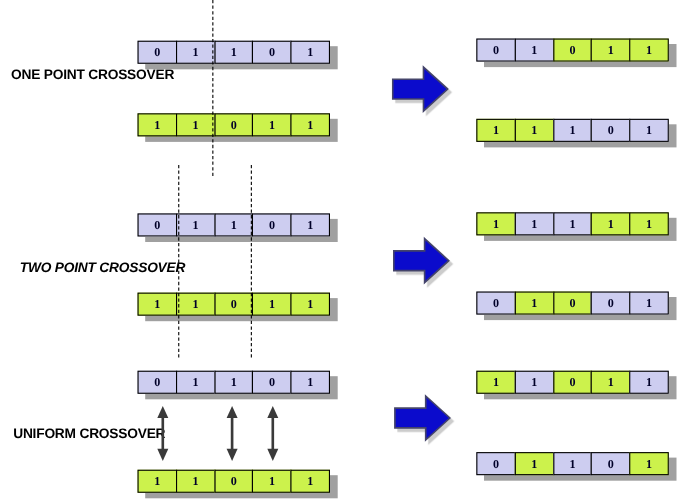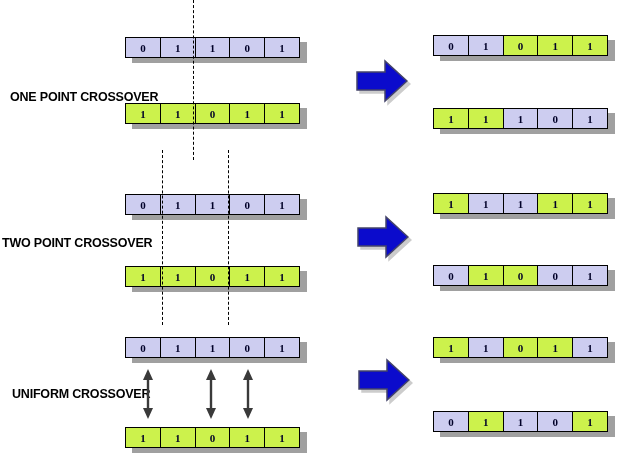--- a/index.html
+++ b/index.html
@@ -65,22 +65,22 @@
 </style>
 </head>
 <body>
 
 <div class="canvas">
 
   <div class="dash-line" style="left:193px; top:0px; height:160px;"></div>
   <div class="dash-line" style="left:162px; top:150px; height:175px;"></div>
   <div class="dash-line" style="left:228px; top:150px; height:175px;"></div>
 
-  <div class="sec-label" style="left:10px; top:61px;margin-top:29px;">ONE POINT CROSSOVER</div>
-  <div class="sec-label" style="left:2px; top:236px;">TWO POINT CROSSOVER</div>
+  <div class="sec-label" style="left:10px; top:61px;">ONE POINT CROSSOVER</div>
+  <div class="sec-label" style="left:18px; top:236px;font-style:italic;">TWO POINT CROSSOVER</div>
   <div class="sec-label" style="left:12px; top:387px;">UNIFORM CROSSOVER</div>
 
   <div class="chrom" style="left:125px; top:37px;">
       <div class="cell purple">
         <span>0</span>
       </div>
       <div class="cell purple">
         <span>1</span>
       </div>
       <div class="cell purple">

